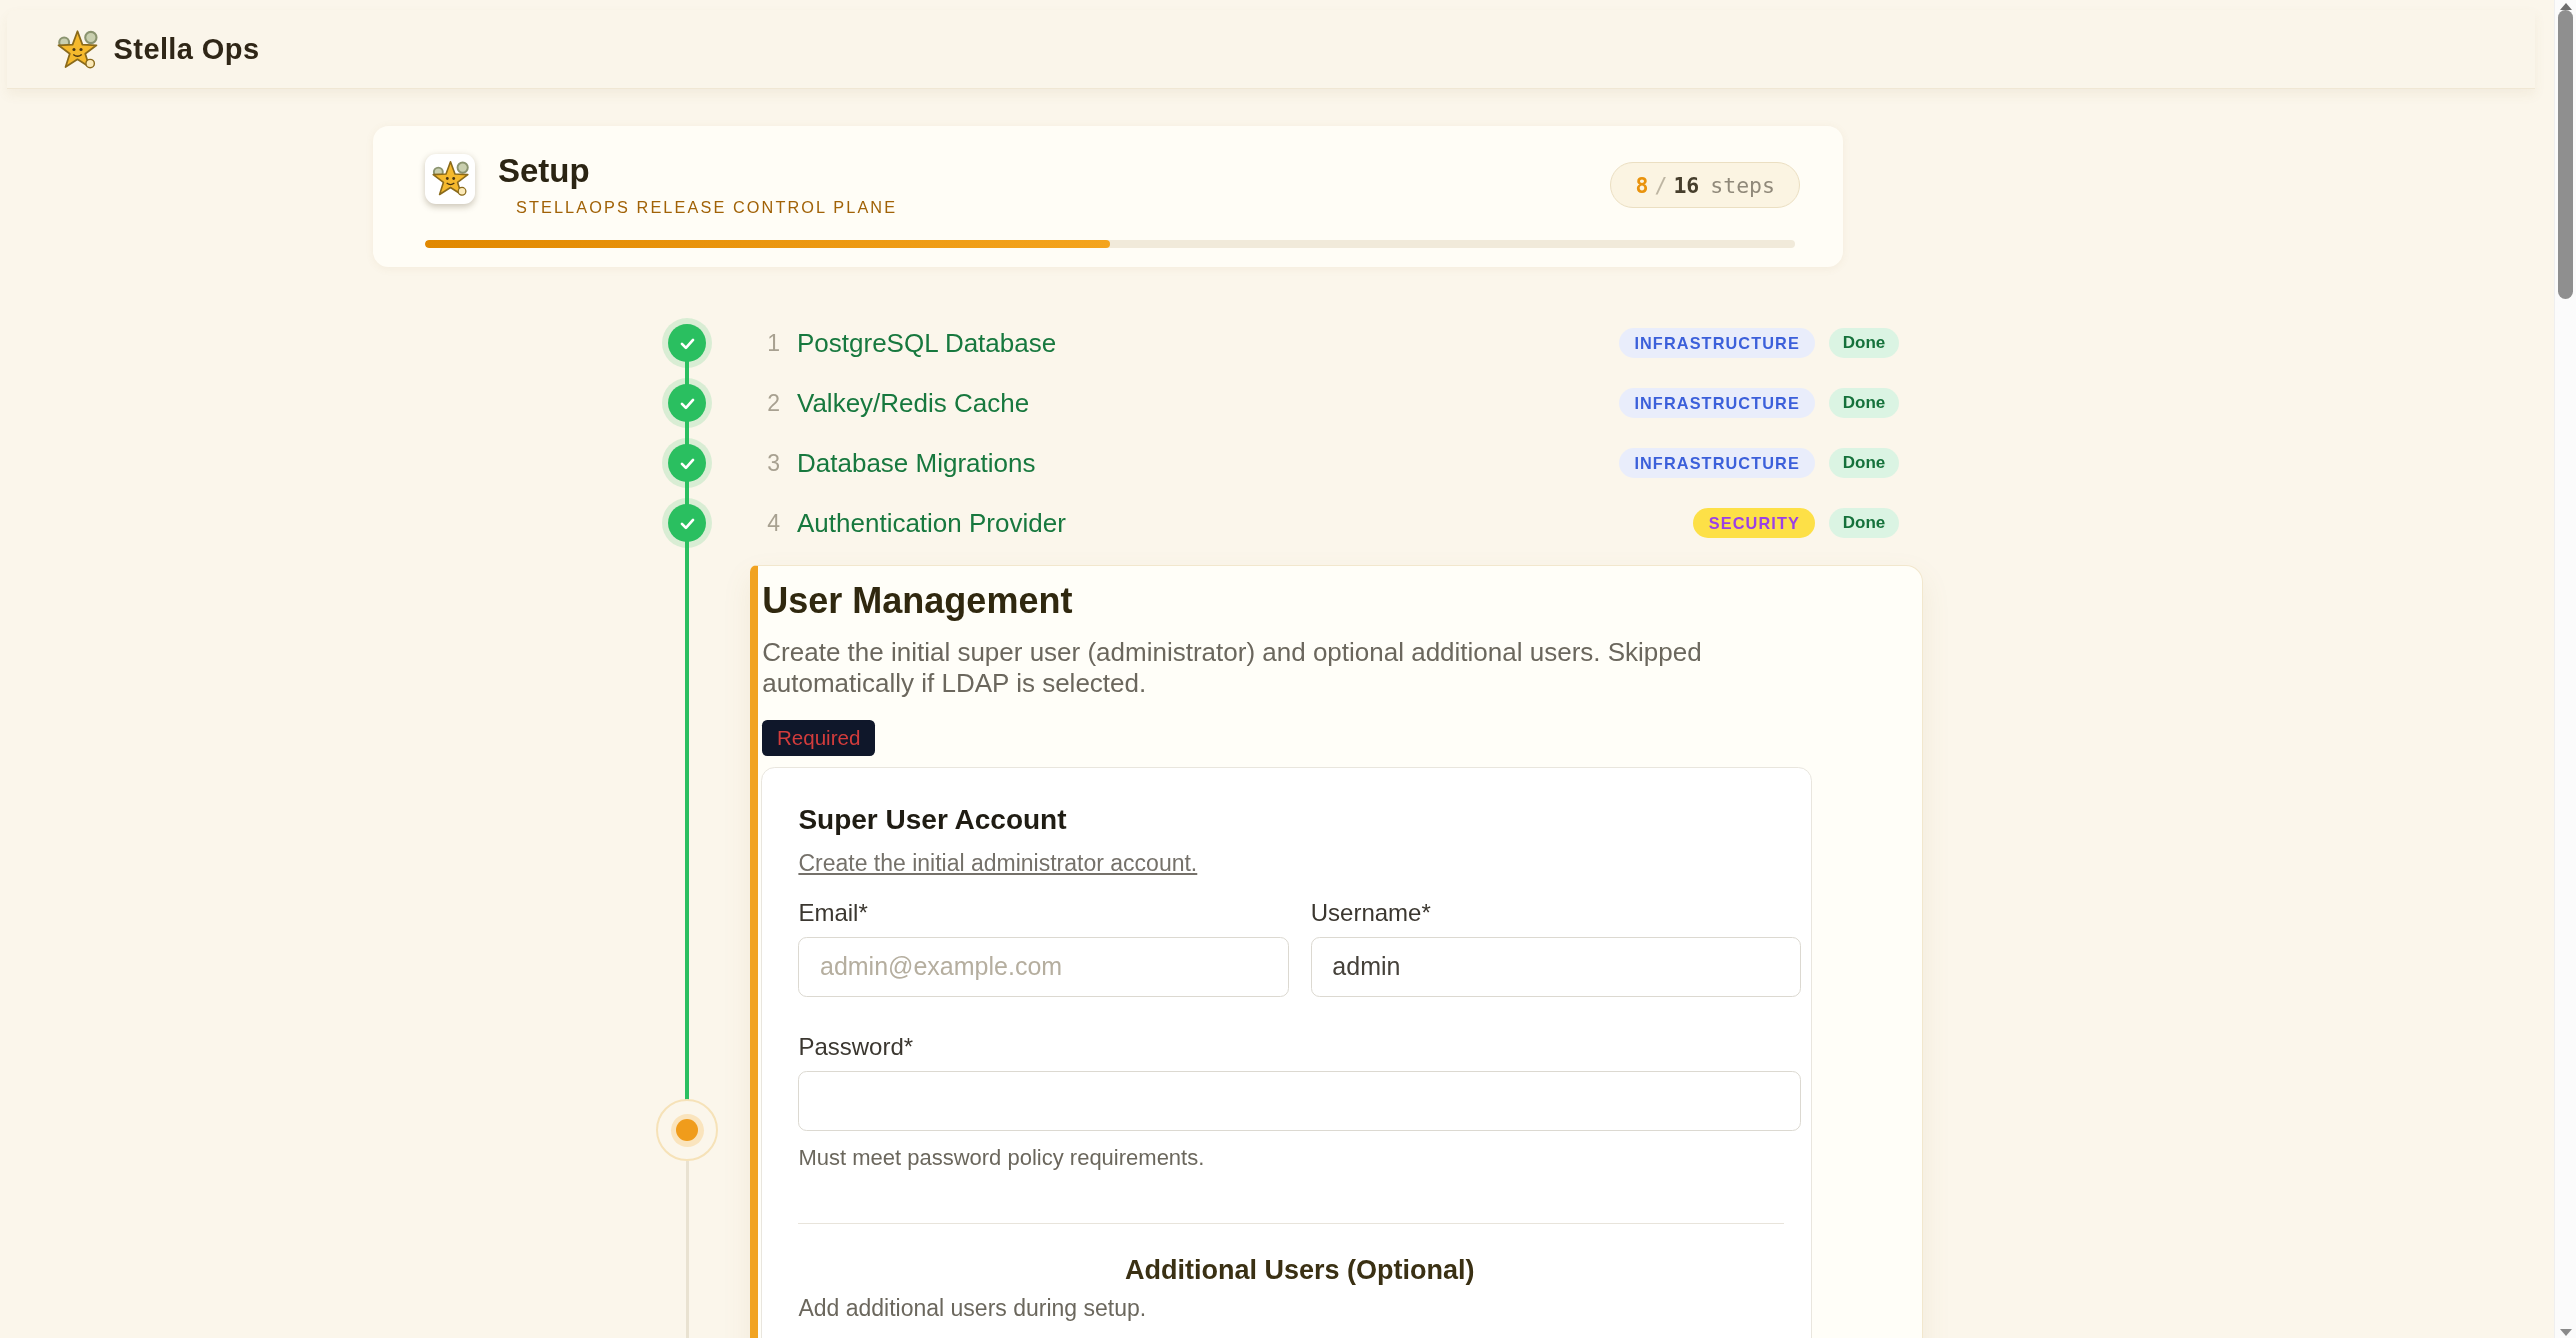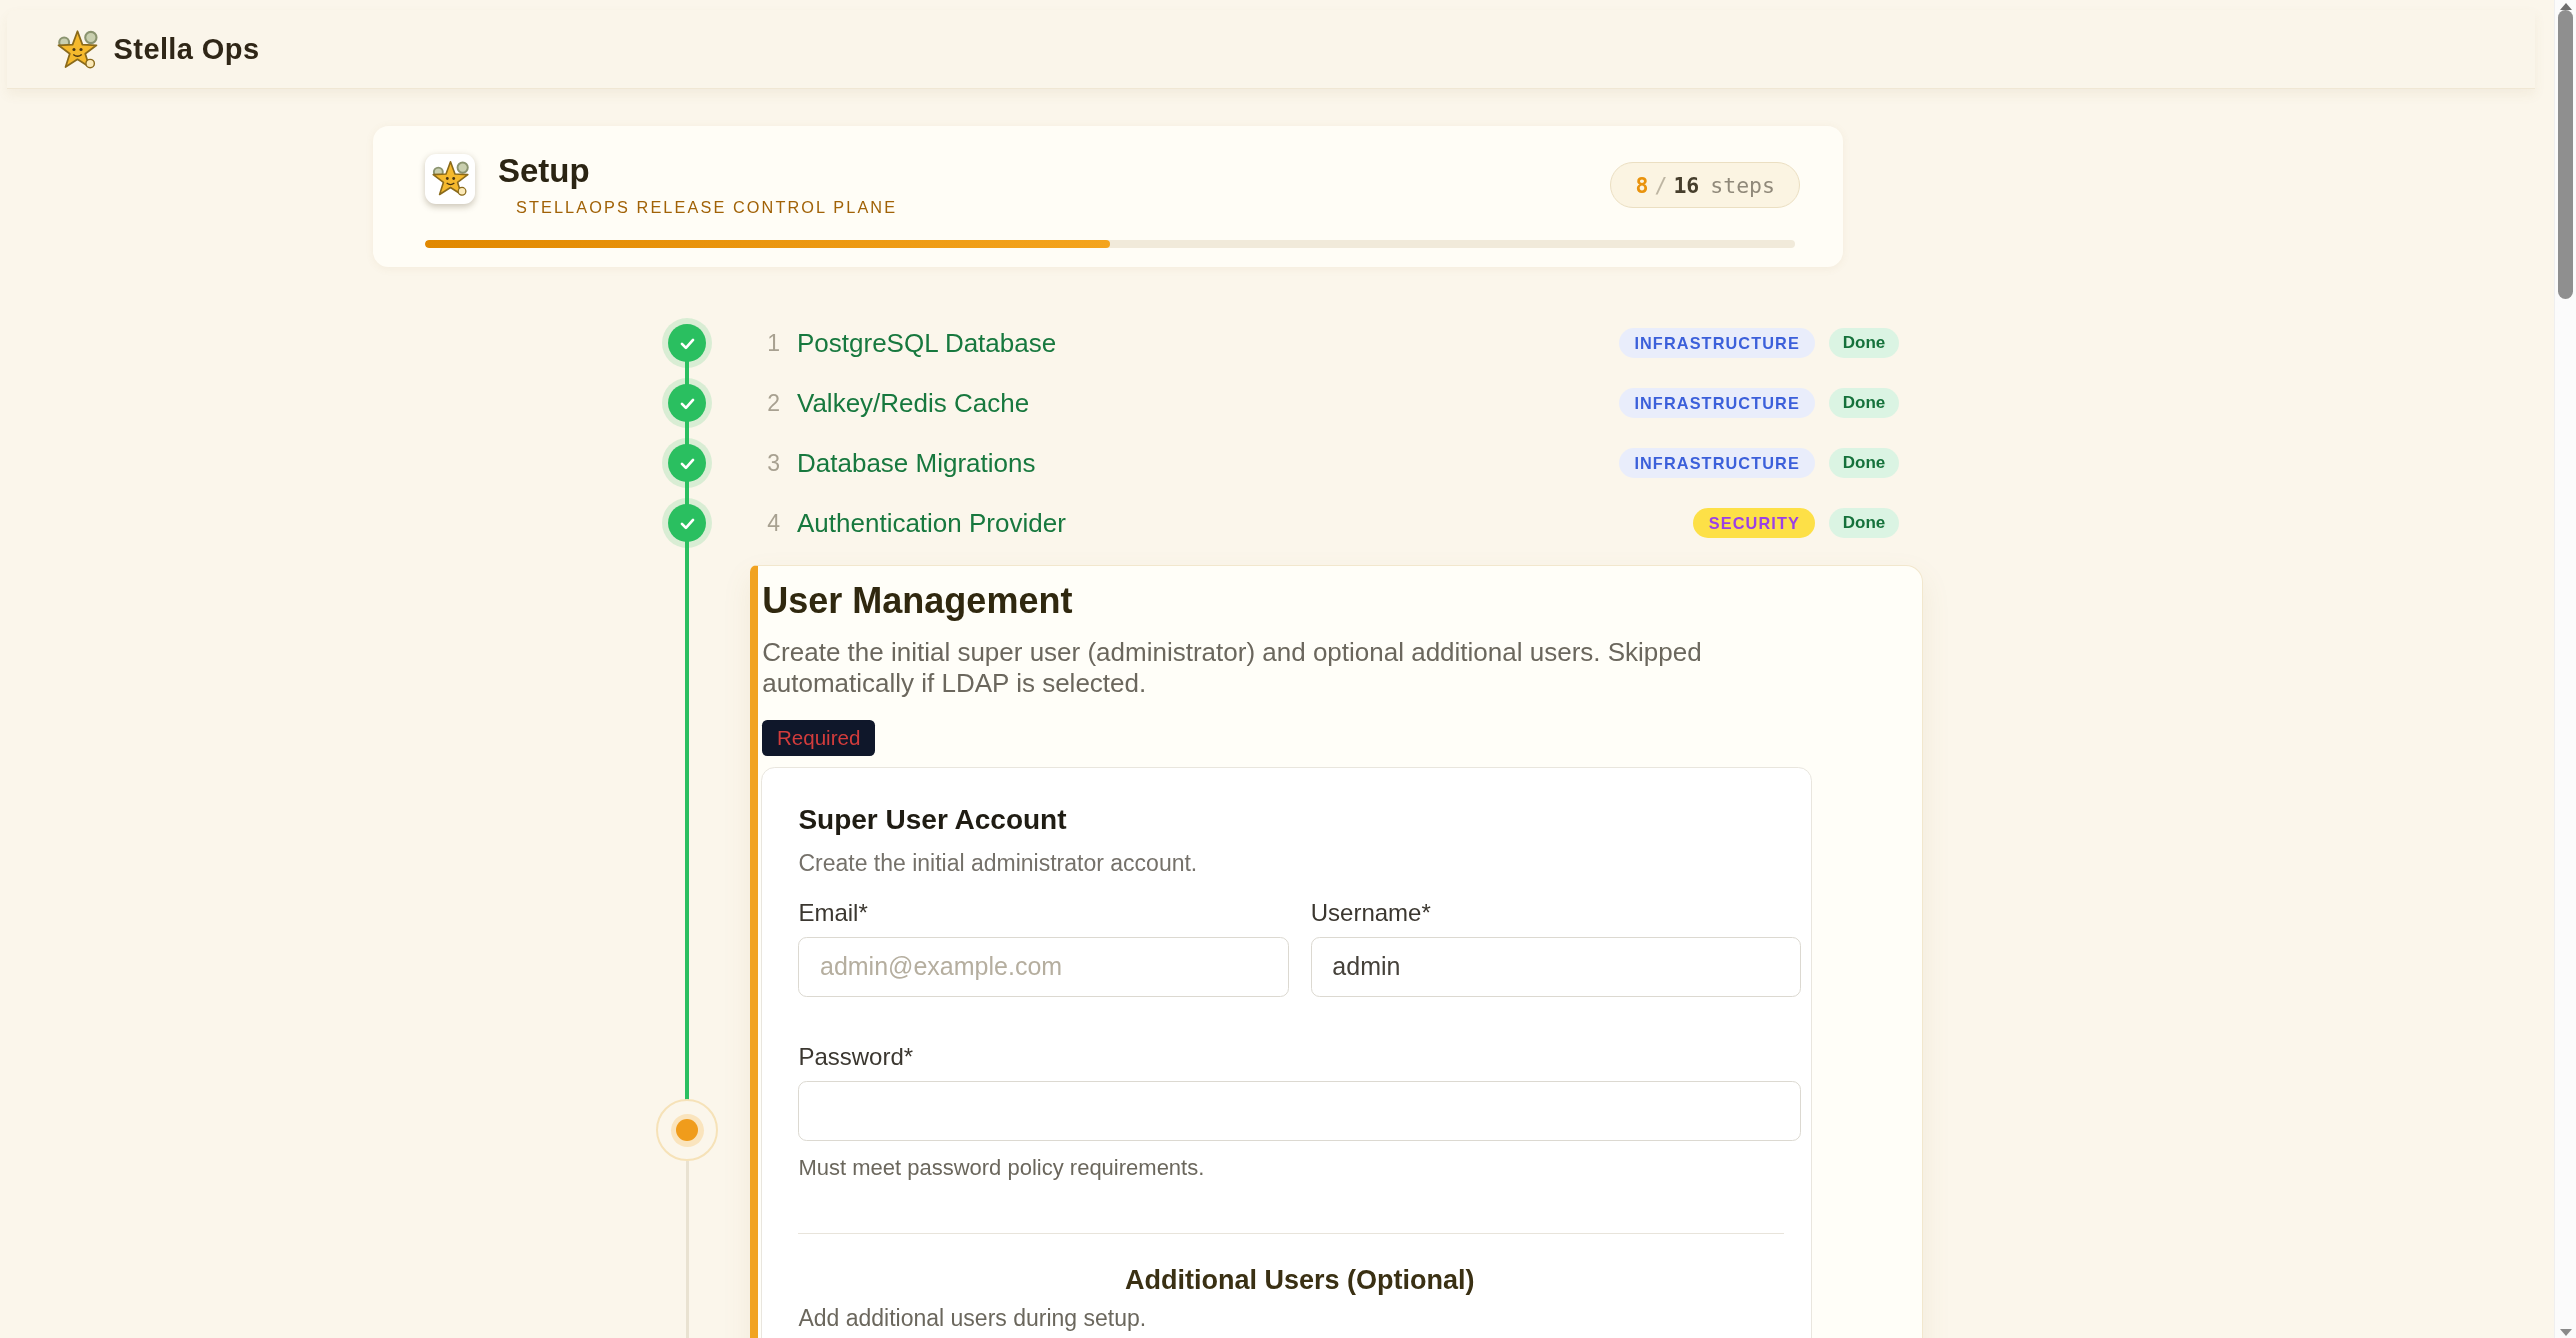--- a/index.html
+++ b/index.html
@@ -69,27 +69,27 @@
     border-radius:6.9px 17px 17px 6.9px; box-shadow:0 12px 29px rgba(160,130,70,.10); z-index:2; padding:13.7px 0 0 4.3px; }
   .panel-title { font-size:36px; font-weight:bold; color:#30280F; }
   .panel-desc { margin-top:15.5px; font-size:26px; line-height:31px; color:#6B675D; }
   .req-badge { display:inline-block; margin-top:20.6px; font-size:20.6px; color:#D23C3C; background:#0f172a;
     padding:6px 14.6px; border-radius:5.2px; }
 
   
   .form-card { position:absolute; left:3.4px; top:201px; width:1051px; height:687px;
     background:#FFFFFF; border:1.7px solid #E9E6DE; border-radius:13.7px; padding:36px 10.3px 34px 36px; }
   .fc-heading { font-size:28px; font-weight:bold; color:#1F1C13; }
-  .fc-sub { margin-top:13.7px; font-size:23px; color:#75716A; }
+  .fc-sub { margin-top:13.7px; font-size:23px; color:#75716A;text-decoration:underline; }
   .fields-row { margin-top:22px; display:grid; grid-template-columns:1fr 1fr; column-gap:22px; }
   .field-label { display:block; font-size:24px; color:#3B3730; margin-bottom:10.3px; }
   .text-input { width:100%; height:60px; border:1.7px solid #DCD9D1; border-radius:8.6px; background:#FFFFFF;
     font-family:"Liberation Sans", sans-serif; font-size:25px; color:#45413A; padding:0 20.6px; outline:none; }
   .text-input::placeholder { color:#B5AE9F; }
-  .password-group { margin-top:46px; }
+  .password-group { margin-top:36px; }
   .field-help { margin-top:13.7px; font-size:22px; color:#6B675D; }
   .divider { margin-top:52px; border-top:1.7px solid #E8E4DB; width:calc(100% - 17px); }
   .add-heading { margin-top:31px; font-size:27px; font-weight:bold; color:#3A3013;text-align:center; }
   .add-sub { margin-top:8.6px; font-size:23px; color:#6B675D; }
 </style>
 </head>
 <body>
 
 <div class="header">
   <svg class="brand-logo" viewBox="0 0 64 64">

